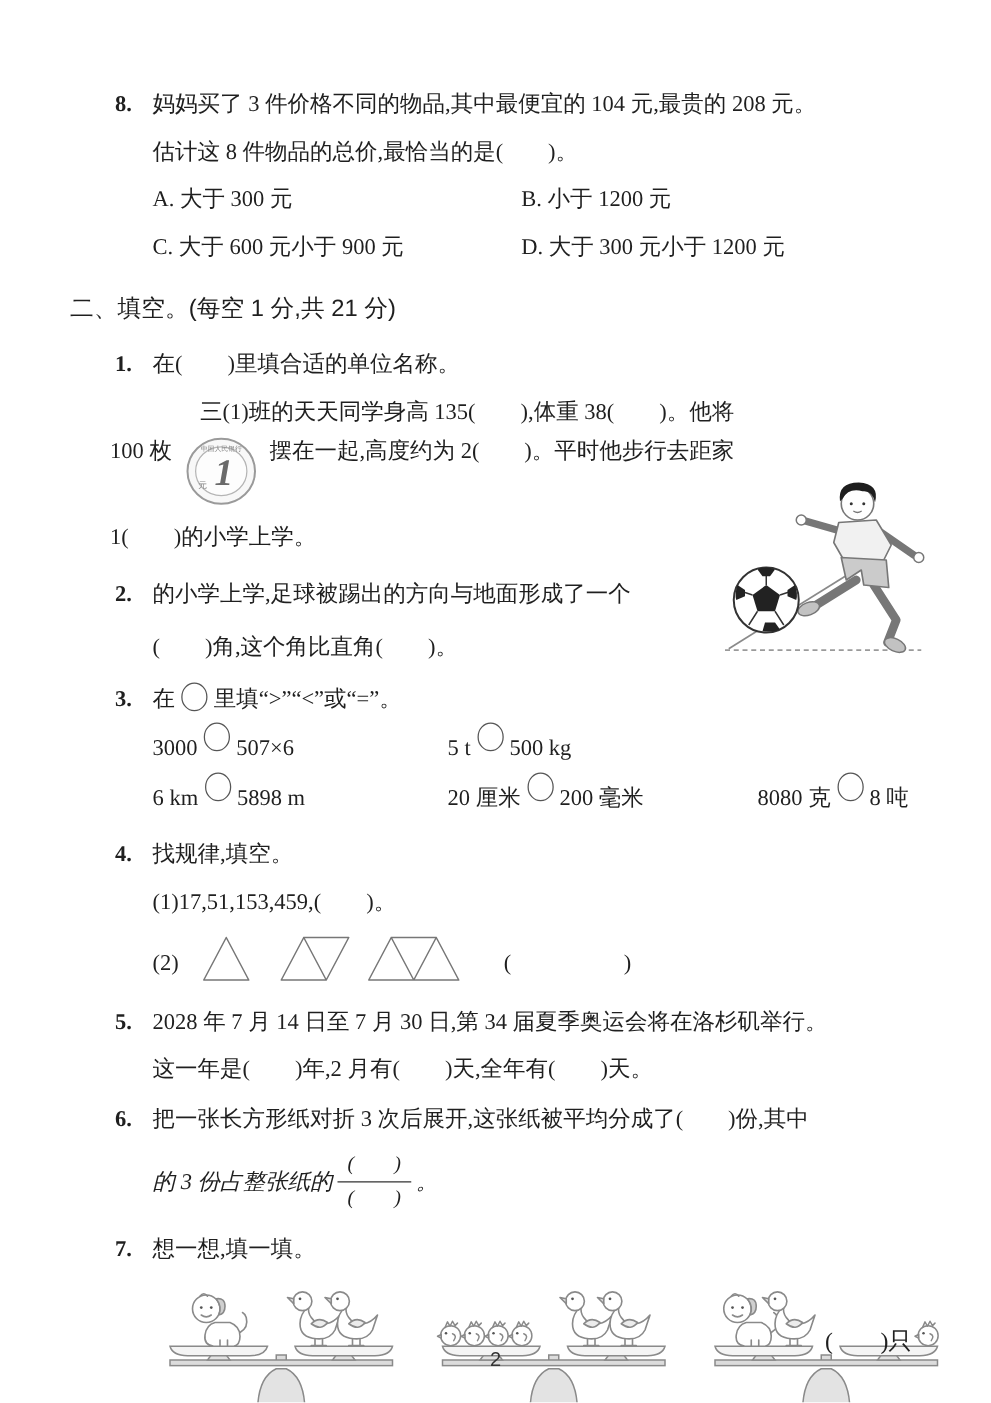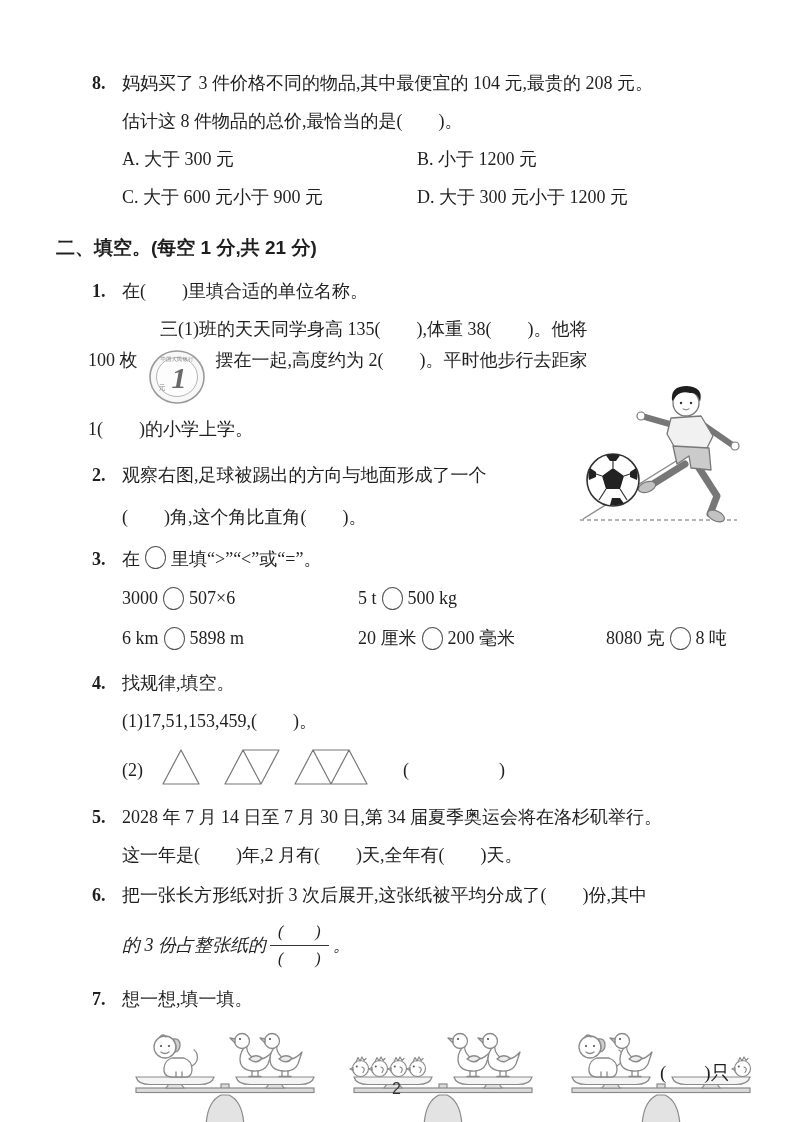--- a/index.html
+++ b/index.html
@@ -7,26 +7,26 @@
         color:#1f1f1f;font-family:"Liberation Serif","DejaVu Serif",serif;font-size:18px;}
   .q{display:flex;margin-left:92px;margin-right:36px;}
   .qnum{flex:none;width:30px;font-weight:bold;line-height:38px;}
   .qbody{flex:1;min-width:0;}
   .line{line-height:38px;white-space:pre-wrap;}
   .indent2{padding-left:38px;}
   .outdent{margin-left:-34px;}
   .options{display:grid;grid-template-columns:295px 1fr;}
   .options .line{line-height:38px;}
   .sec-title{margin:12px 0 4px 56px;font-family:"Liberation Sans","DejaVu Sans",sans-serif;
-             font-weight:bold;font-size:19px;line-height:40px;white-space:pre-wrap;}
+             font-weight:normal;font-size:19px;line-height:40px;white-space:pre-wrap;}
   .coin-line{display:flex;align-items:flex-start;gap:8px;height:62px;white-space:pre-wrap;}
   .circle-blank{display:inline-block;width:19px;height:21px;border:1.3px solid #555;
                 border-radius:50%;vertical-align:-4px;margin:0 5px;}
   .cmp-row{display:grid;grid-template-columns:236px 248px 1fr;}
-  .cmp{display:flex;align-items:center;line-height:40px;white-space:pre;}
+  .cmp{display:flex;line-height:40px;white-space:pre;}
   .soccer{position:absolute;top:384px;right:28px;width:188px;height:144px;}
   .shapes-line{display:flex;align-items:flex-end;gap:14px;line-height:40px;margin-top:4px;}
   .frac-line{display:flex;align-items:center;height:62px;white-space:pre-wrap;font-style:italic;}
   .frac{display:inline-flex;flex-direction:column;align-items:center;margin:0 4px;
         font-size:16px;line-height:1.45;}
   .frac .ftop{border-bottom:1.3px solid #333;padding:0 8px 1px;white-space:pre;}
   .frac .fbot{padding-top:1px;white-space:pre;}
   .scales-row{display:flex;gap:8px;margin:10px 0 0 -2px;}
   .scale-wrap{position:relative;width:210px;height:116px;}
   .scale-wrap svg{display:block;}
@@ -113,21 +113,21 @@
         </svg>
         <span>摆在一起,高度约为 2(　　)。平时他步行去距家</span>
       </div>
       <div class="line outdent">1(　　)的小学上学。</div>
     </div>
   </div>
 
   <div class="q" style="margin-top:8px">
     <span class="qnum">2.</span>
     <div class="qbody">
-      <div class="line" style="height:42px">观察右图,足球被踢出的方向与地面形成了一个</div>
+      <div class="line" style="height:42px">的小学上学,足球被踢出的方向与地面形成了一个</div>
       <div class="line" style="height:42px">(　　)角,这个角比直角(　　)。</div>
     </div>
   </div>
 
   <svg class="soccer" viewBox="0 0 188 144">
     <path d="M 3,136 L 160,136" stroke="#9a9a9a" stroke-width="1.4" stroke-dasharray="4,3" fill="none"></path>
     <path d="M 6,135 L 104,74" stroke="#8a8a8a" stroke-width="1.4" fill="none"></path>
 
     <g stroke="#777" stroke-width="1.4" fill="none" stroke-linecap="round" stroke-linejoin="round">
       <path d="M 96,41 L 68,33" stroke-width="6"></path>

